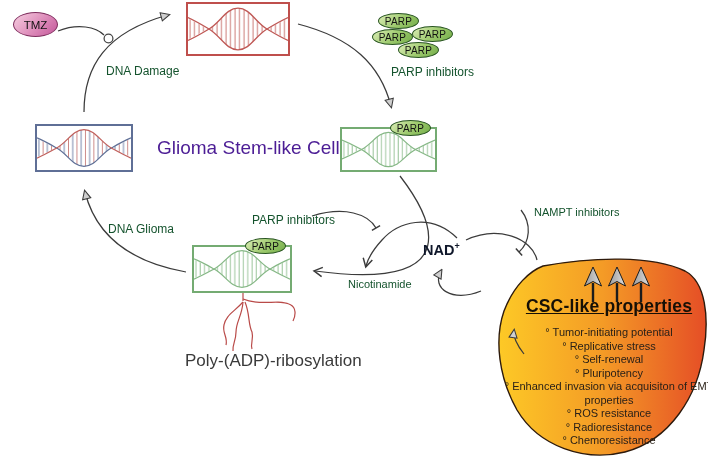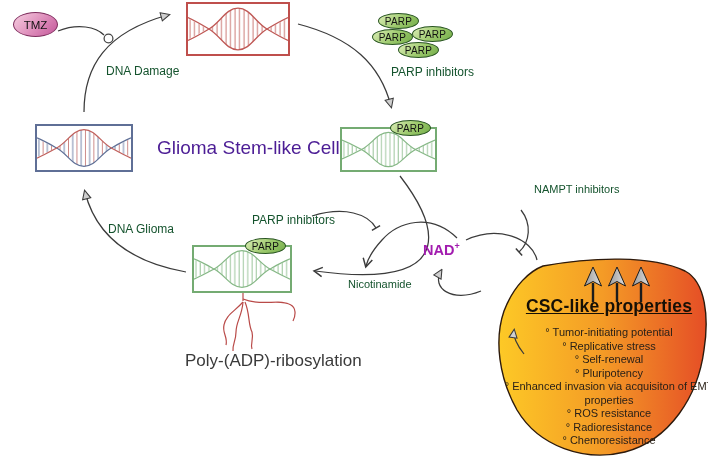--- a/index.html
+++ b/index.html
@@ -36,21 +36,21 @@
     border:1.6px solid #1a1a1a;
   }
   
   .lbl{position:absolute;color:#14532d;white-space:nowrap;}
   .lbl.s11{font-size:11px;}
   .lbl.s12{font-size:12px;}
   .lbl.s13{font-size:17px;}
   .title{
     position:absolute;font-size:19px;color:#4c1d95;white-space:nowrap;
   }
-  .nad{position:absolute;font-size:14.5px;font-weight:bold;color:#a21caf;}
+  .nad{position:absolute;font-size:14.5px;font-weight:bold;color:#0f172a;}
   .nad sup{font-size:9px;}
   
   #csc-block{
     position:absolute;left:503px;top:296px;width:212px;text-align:center;color:#2a2118;
   }
   #csc-title{
     font-size:17.5px;font-weight:bold;text-decoration:underline;color:#161006;
     margin-bottom:9px;letter-spacing:.2px;
   }
   .csc-item{font-size:11px;line-height:13.5px;}
@@ -212,21 +212,21 @@
     <span>PARP</span>
   </div>
 
 
   <div class="title" style="left:157px;top:137px;">Glioma Stem-like Cell</div>
 
   <div class="lbl s12" style="left:106px;top:64px;">DNA Damage</div>
   <div class="lbl s12" style="left:391px;top:65px;">PARP inhibitors</div>
   <div class="lbl s12" style="left:108px;top:222px;">DNA Glioma</div>
   <div class="lbl s12" style="left:252px;top:213px;">PARP inhibitors</div>
-  <div class="lbl s11" style="left:487px;top:183px;padding-left:47px;">NAMPT inhibitors</div>
+  <div class="lbl s11" style="left:487px;top:206px;padding-left:47px;">NAMPT inhibitors</div>
   <div class="lbl s11" style="left:348px;top:278px;text-align:right;">Nicotinamide</div>
   <div class="lbl s13" style="left:185px;top:351px;color:#3a3a3a;">Poly-(ADP)-ribosylation</div>
 
   <div class="nad" style="left:423px;top:241px;">
     <span>NAD</span><sup>+</sup>
   </div>
 
   <div id="csc-block">
     <div id="csc-title">CSC-like properties</div>
     <div id="csc-list">

